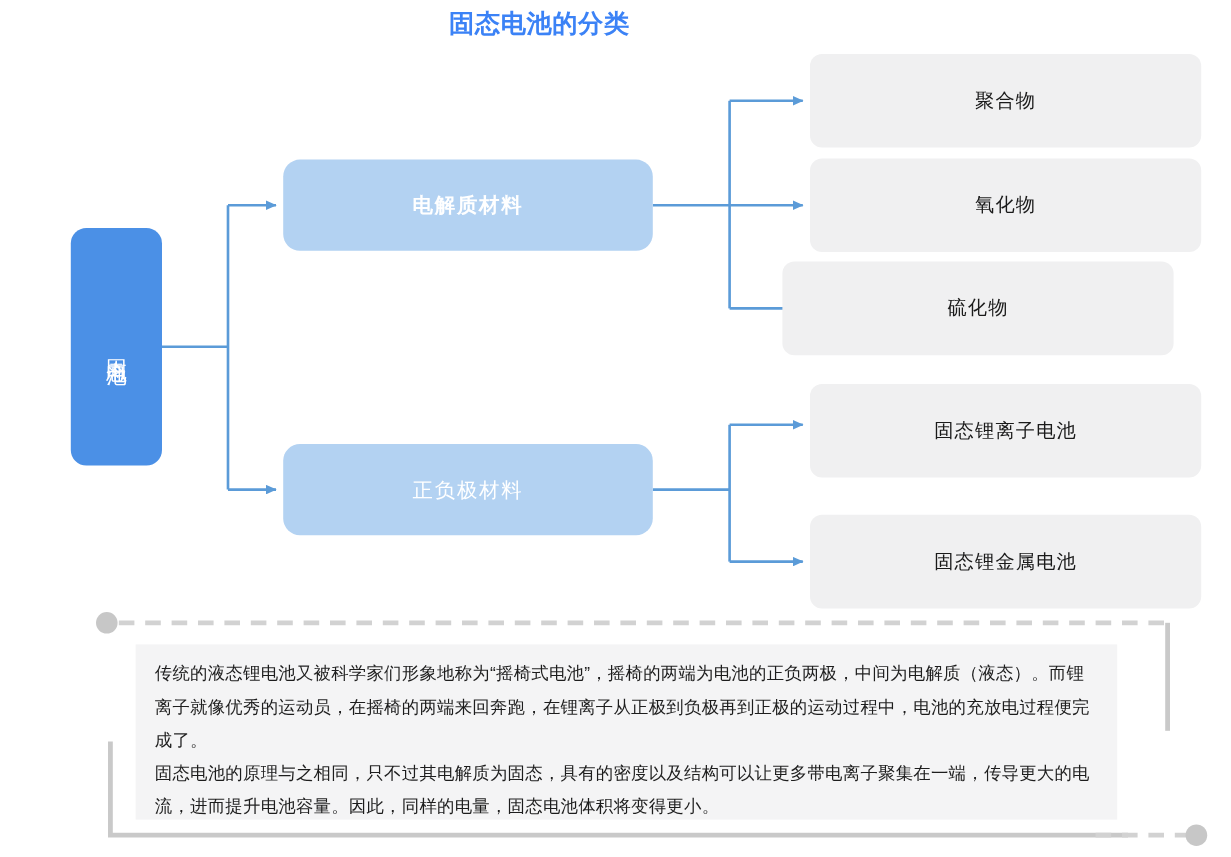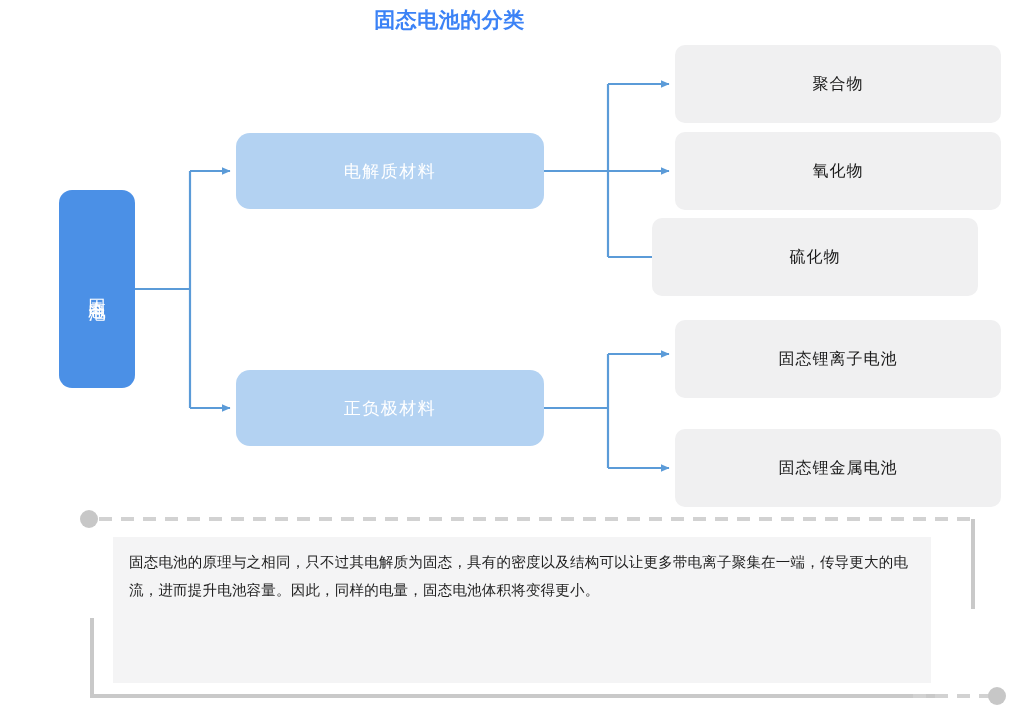--- a/index.html
+++ b/index.html
@@ -67,21 +67,21 @@
   .node-mid {
     width: 308px;
     height: 76px;
     background: #b3d2f2;
     border-radius: 14px;
     color: #ffffff;
     font-size: 17px;
     letter-spacing: 1.5px;
     font-weight: 400;
   }
-  #node-electrolyte { left: 236px; top: 133px; }
+  #node-electrolyte { left: 236px; top: 133px; font-weight: bold; }
   #node-electrode   { left: 236px; top: 370px; }
 
   .node-leaf {
     width: 326px;
     height: 78px;
     background: #f0f0f1;
     border-radius: 10px;
     color: #1a1a1a;
     font-size: 16px;
     letter-spacing: 1px;
@@ -197,14 +197,15 @@
     <path d="M898,14 L898,104" stroke="#c9c9c9" stroke-width="4" fill="none"></path>
 
     <path d="M17,113 L17,191 L865,191" stroke="#c9c9c9" stroke-width="4" fill="none"></path>
 
     <line x1="838" y1="191" x2="918" y2="191" stroke="#d2d2d2" stroke-width="4" stroke-dasharray="13 9"></line>
     <circle cx="922" cy="191" r="9" fill="#c7c7c7"></circle>
   </svg>
 </div>
 
 <div id="note-body">
+  <p>传统的液态锂电池又被科学家们形象地称为“摇椅式电池”，摇椅的两端为电池的正负两极，中间为电解质（液态）。而锂离子就像优秀的运动员，在摇椅的两端来回奔跑，在锂离子从正极到负极再到正极的运动过程中，电池的充放电过程便完成了。</p>
   <p>固态电池的原理与之相同，只不过其电解质为固态，具有的密度以及结构可以让更多带电离子聚集在一端，传导更大的电流，进而提升电池容量。因此，同样的电量，固态电池体积将变得更小。</p>
 </div>
 
 </body></html>

